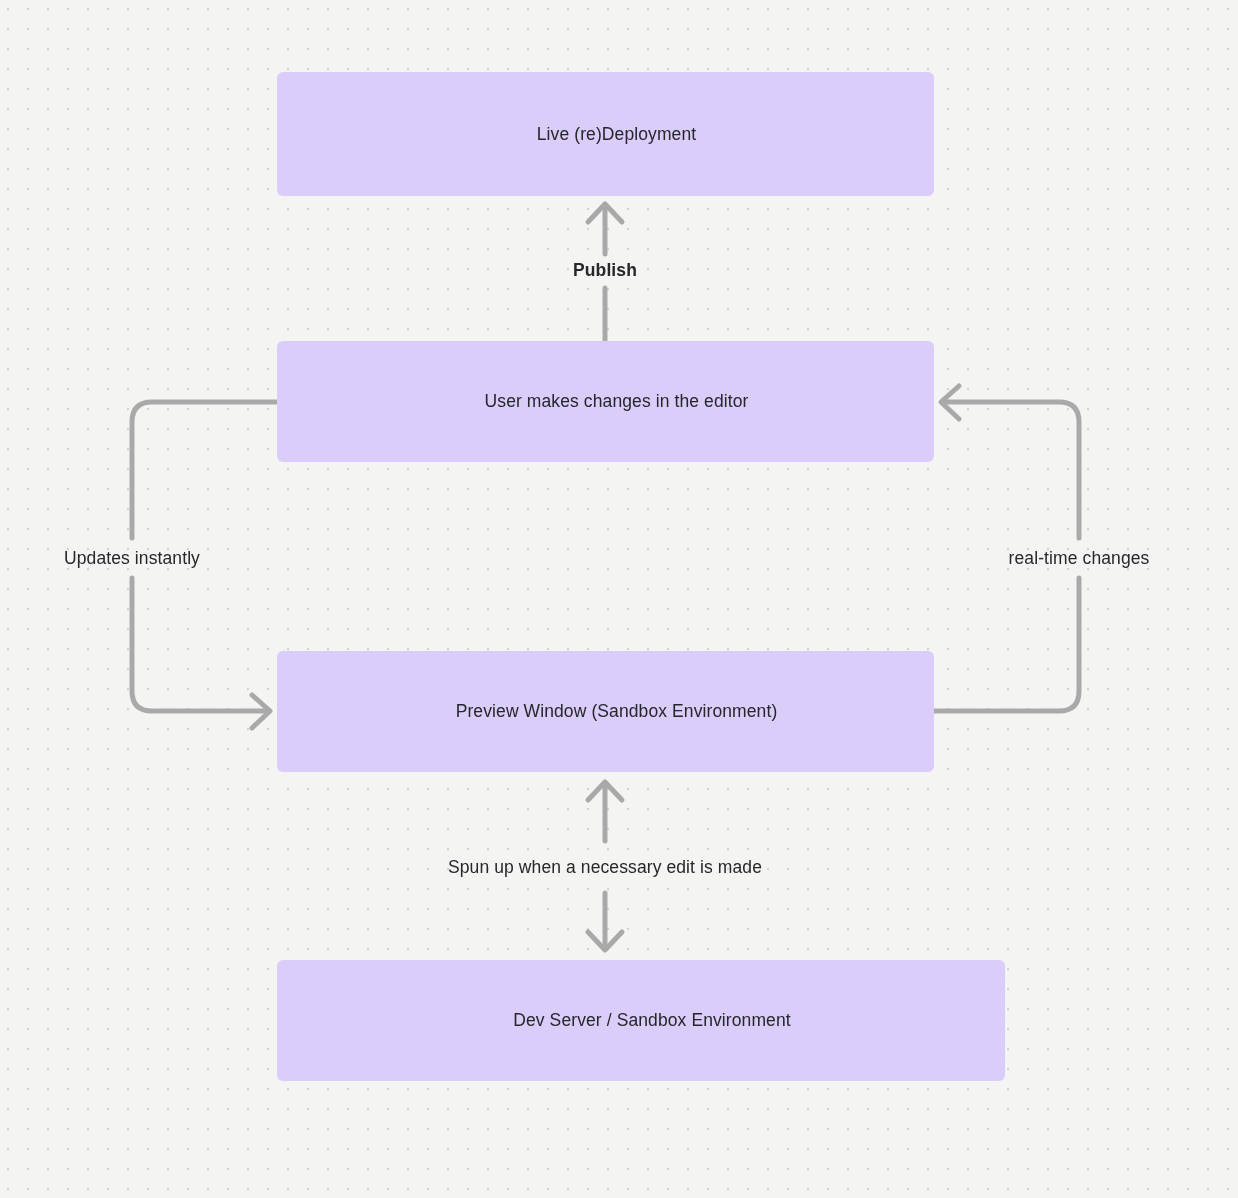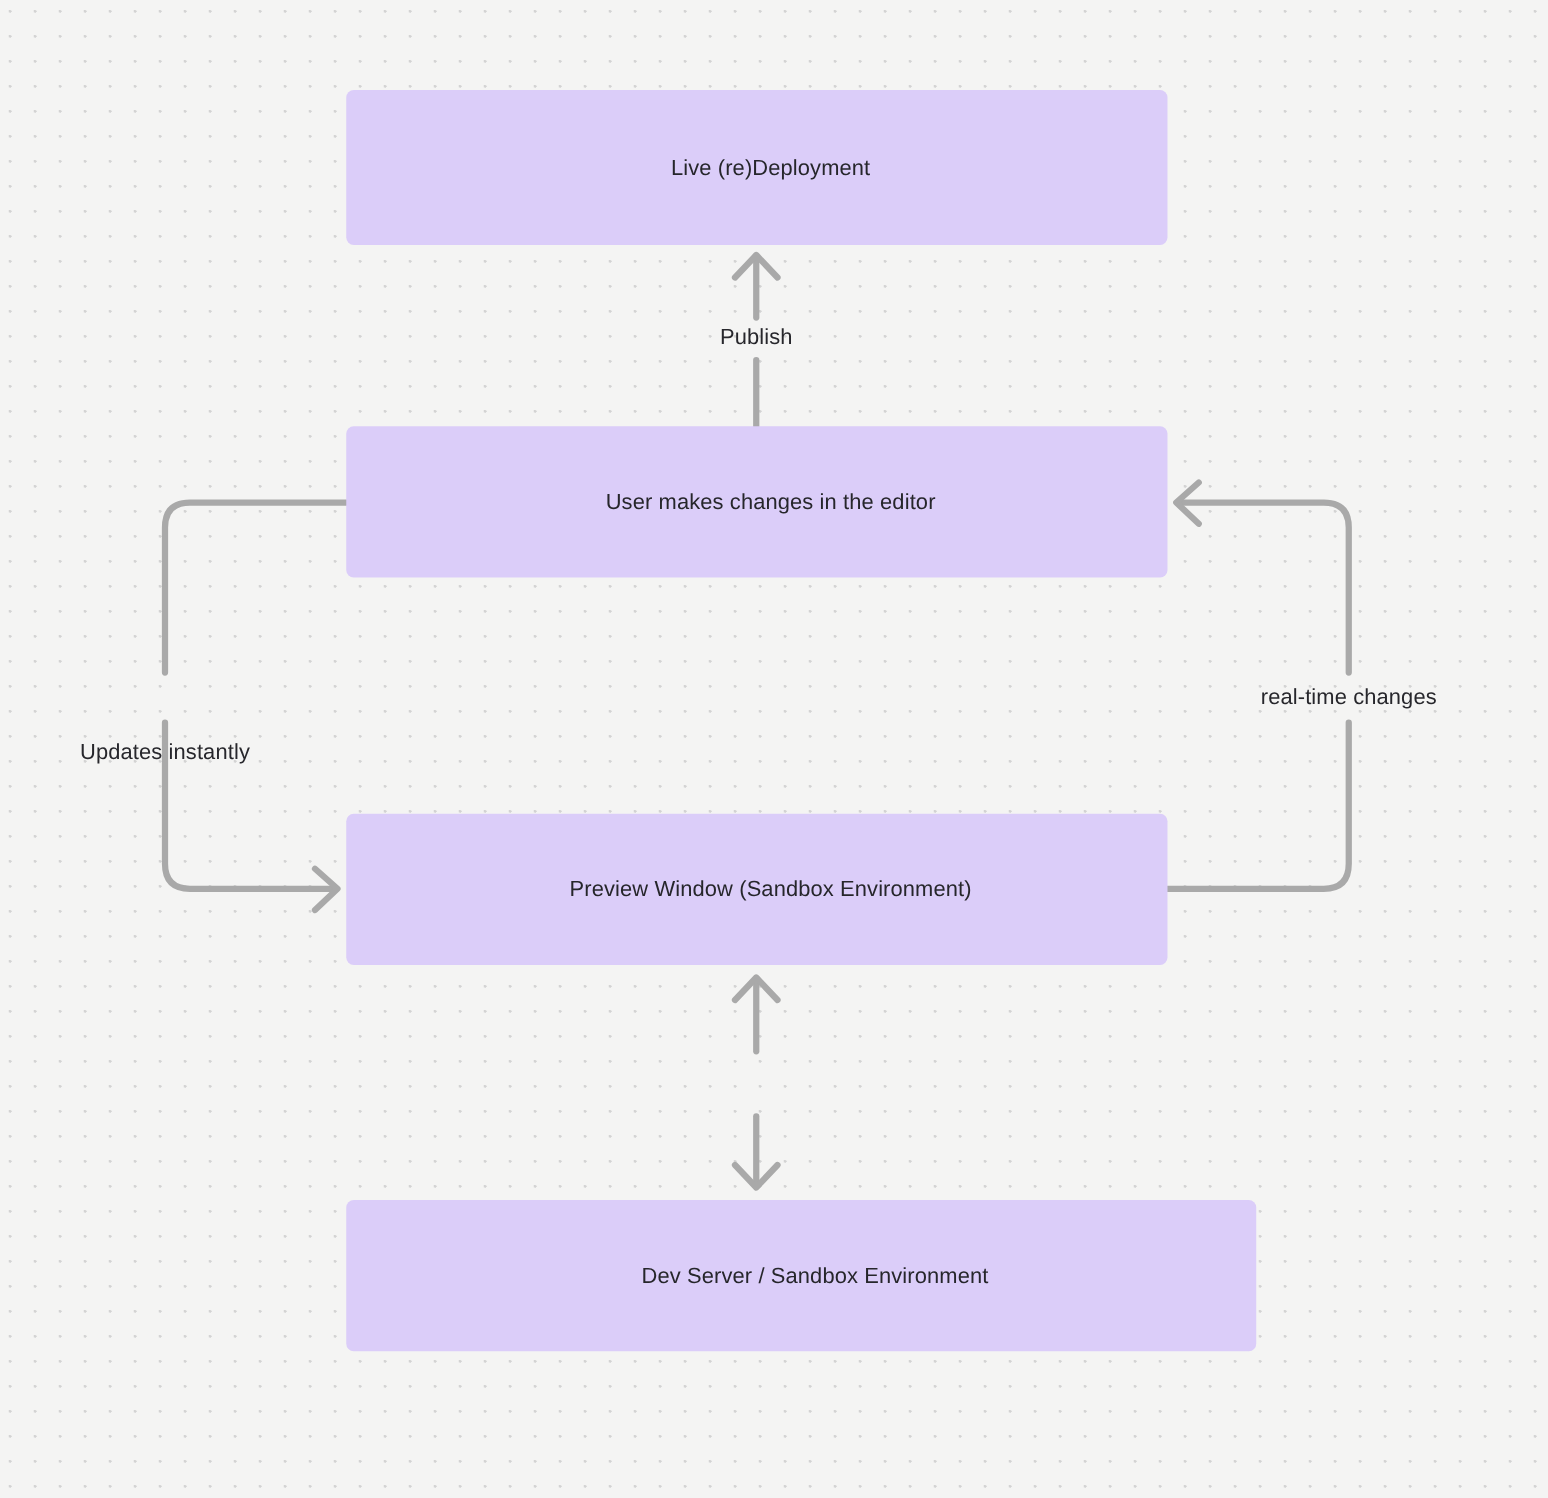--- a/index.html
+++ b/index.html
@@ -102,20 +102,21 @@
   </div>
 
   <div class="node" style="left: 277px; top: 341px; width: 657px; height: 121px; background: rgb(219, 205, 249); color: rgb(38, 38, 43);">
     <span>User makes changes in the editor</span>
   </div>
 
   <div class="node" style="left: 277px; top: 960px; width: 728px; height: 121px; background: rgb(219, 205, 249); color: rgb(38, 38, 43);">
     <span>Dev Server / Sandbox Environment</span>
   </div>
 
-  <div class="edge-label center" style="left: 605px; top: 270px; color: rgb(39, 39, 44);">Publish</div>
+  <div class="edge-label center" style="left: 605px; top: 270px; color: rgb(39, 39, 44); font-weight: bold;">Publish</div>
 
-  <div class="edge-label center" style="left: 132px; top: 558px; color: rgb(39, 39, 44); margin-top: 44px;">Updates instantly</div>
+  <div class="edge-label center" style="left: 132px; top: 558px; color: rgb(39, 39, 44);">Updates instantly</div>
 
   <div class="edge-label center" style="left: 1079px; top: 558px; color: rgb(39, 39, 44);">real-time changes</div>
 
+  <div class="edge-label center" style="left: 605px; top: 867px; color: rgb(39, 39, 44);">Spun up when a necessary edit is made</div>
 
 </div>
 
 </body></html>

